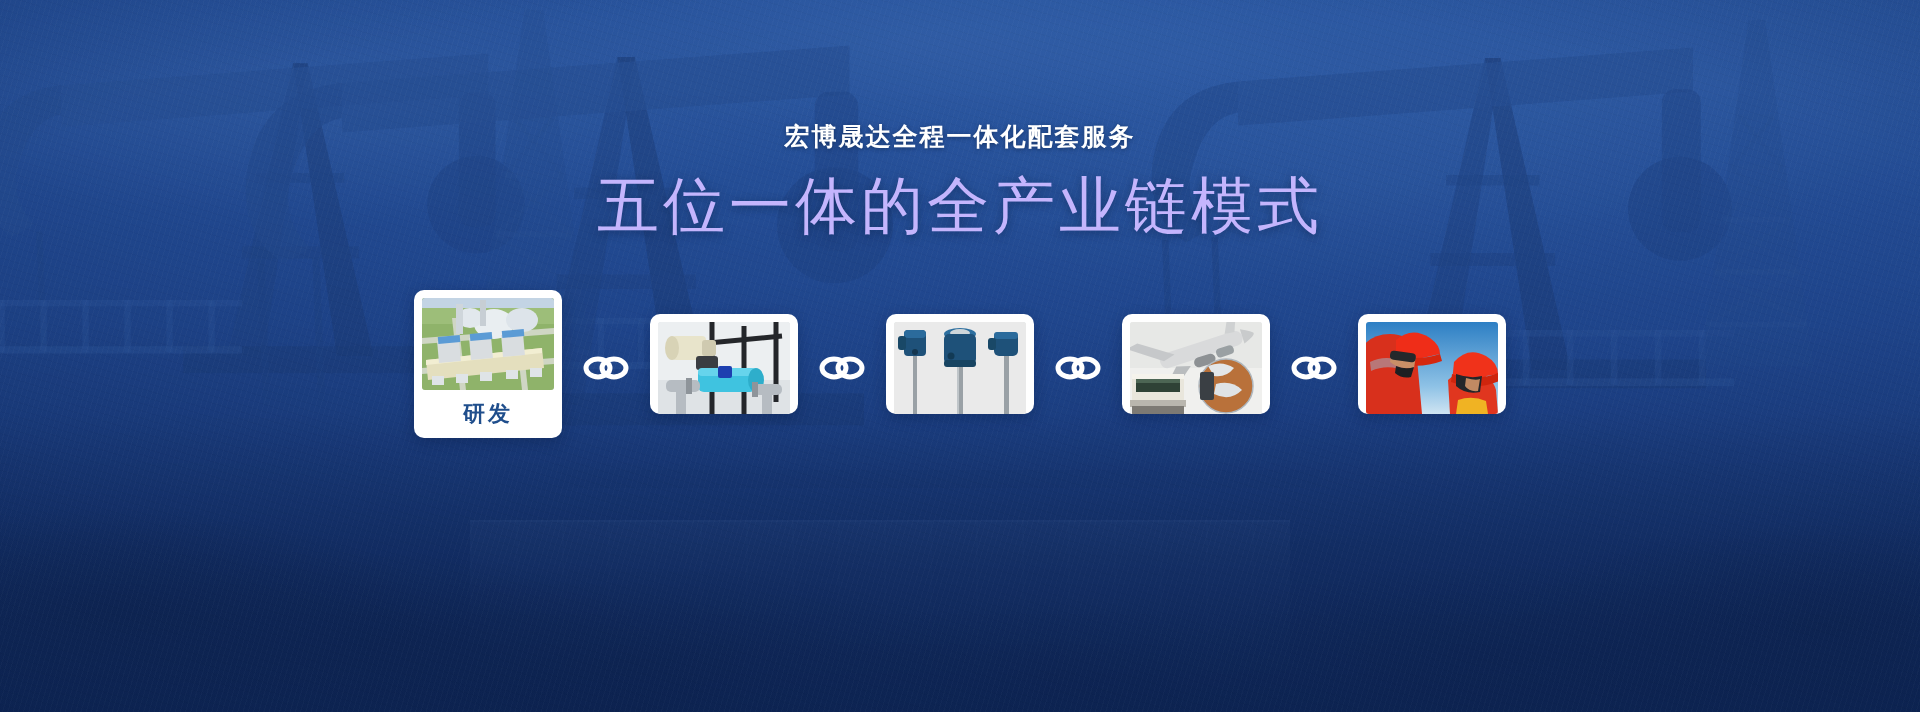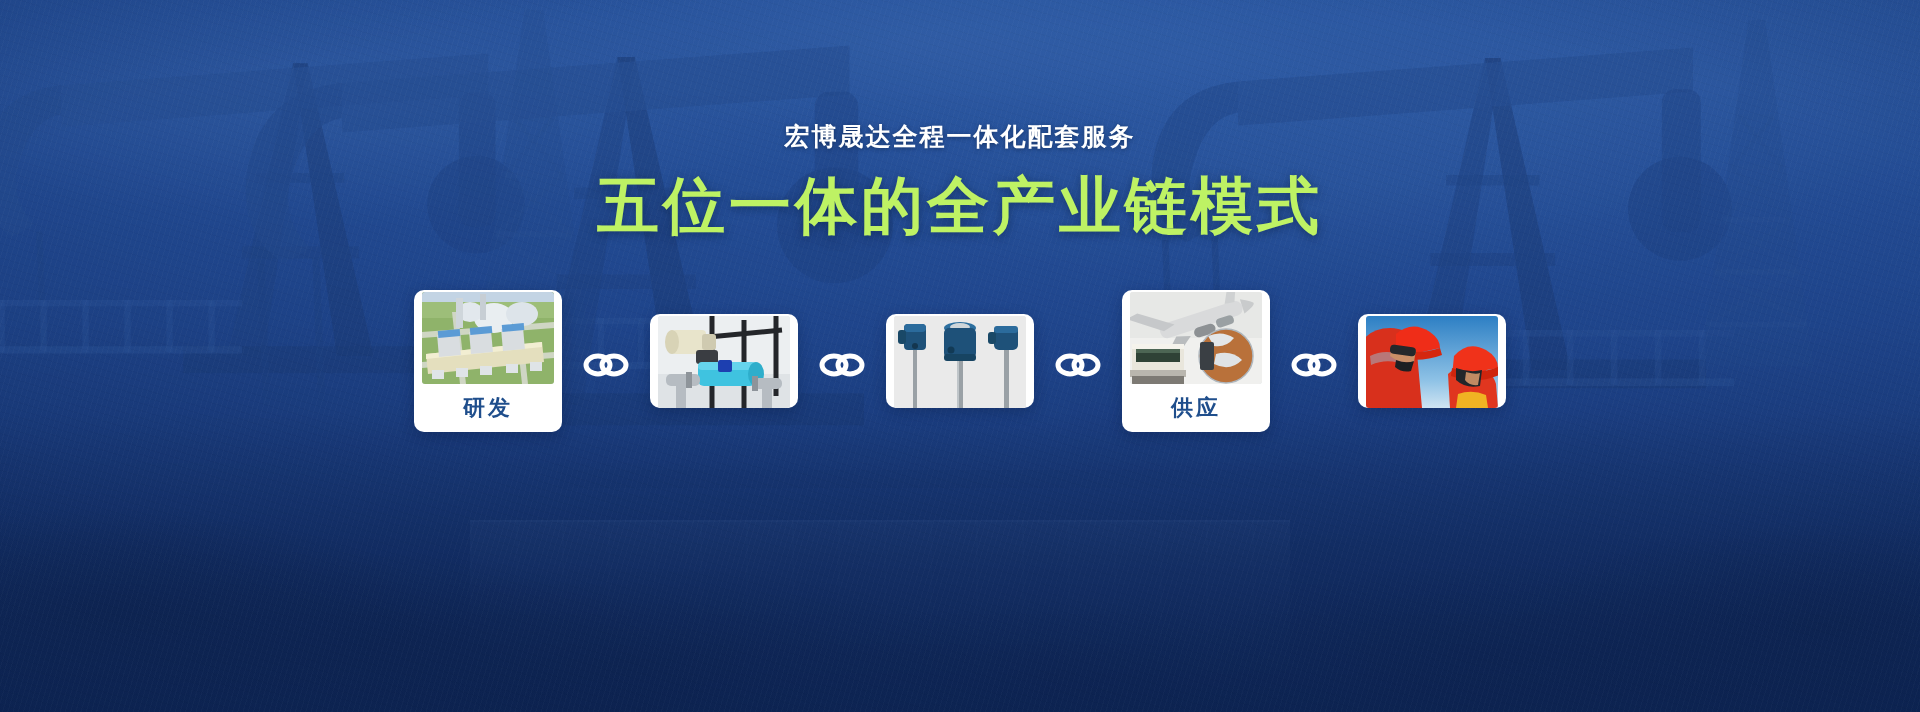--- a/index.html
+++ b/index.html
@@ -90,41 +90,41 @@
     margin-top:120px;
     color:#ffffff;
     font-size:25px;
     font-weight:bold;
     letter-spacing:2px;
     text-shadow:0 1px 4px rgba(8,28,62,.55);
     white-space:nowrap;
   }
   .title {
     margin-top:20px;
-    color:#bef264;
+    color:#c4b5fd;
     font-size:62px;
-    font-weight:bold;
+    font-weight:normal;
     letter-spacing:4px;
     line-height:1.05;
     text-shadow:0 2px 10px rgba(8,28,62,.50);
     white-space:nowrap;
   }
 
   
   .chain {
     margin-top:52px;
     display:flex; align-items:center; justify-content:center;
     gap:0;
   }
 
   .card {
     width:148px;
     background:#ffffff;
     border-radius:10px;
-    padding:2px 8px 0 8px;
+    padding:8px 8px 0 8px;
     box-shadow:0 4px 14px rgba(6,24,58,.30);
     display:flex; flex-direction:column;
   }
   .card .thumb {
     width:132px; height:92px;
     border-radius:3px;
     overflow:hidden;
     position:relative;
     background:#dfe3e6;
   }
@@ -403,21 +403,20 @@
             <g>
               <circle cx="96" cy="64" r="27" fill="#cfd8e2"></circle>
               <path d="M96 37 a27 27 0 0 1 0 54 a27 27 0 0 1 0 -54" fill="#b9713a"></path>
               <path d="M78 44 q14 -6 26 2 q-8 10 -20 8 Z" fill="#e3e6e8"></path>
               <path d="M86 62 q16 -4 26 6 q-12 12 -28 4 Z" fill="#dfe3e6"></path>
               <circle cx="96" cy="64" r="27" fill="none" stroke="#aeb6bd" stroke-width="1.5"></circle>
             </g>
             <rect x="70" y="50" width="14" height="28" rx="2" fill="#3a3f44"></rect>
           </svg>
         </div>
-        <div class="label">供应</div>
       </div>
 
       <div class="link-icon">
         <svg width="46" height="30" viewBox="0 0 46 30" aria-hidden="true">
           <g fill="none" stroke="#ffffff" stroke-width="5" stroke-linecap="round">
             <ellipse cx="15" cy="15" rx="12" ry="9"></ellipse>
             <ellipse cx="31" cy="15" rx="12" ry="9"></ellipse>
           </g>
         </svg>
       </div>

